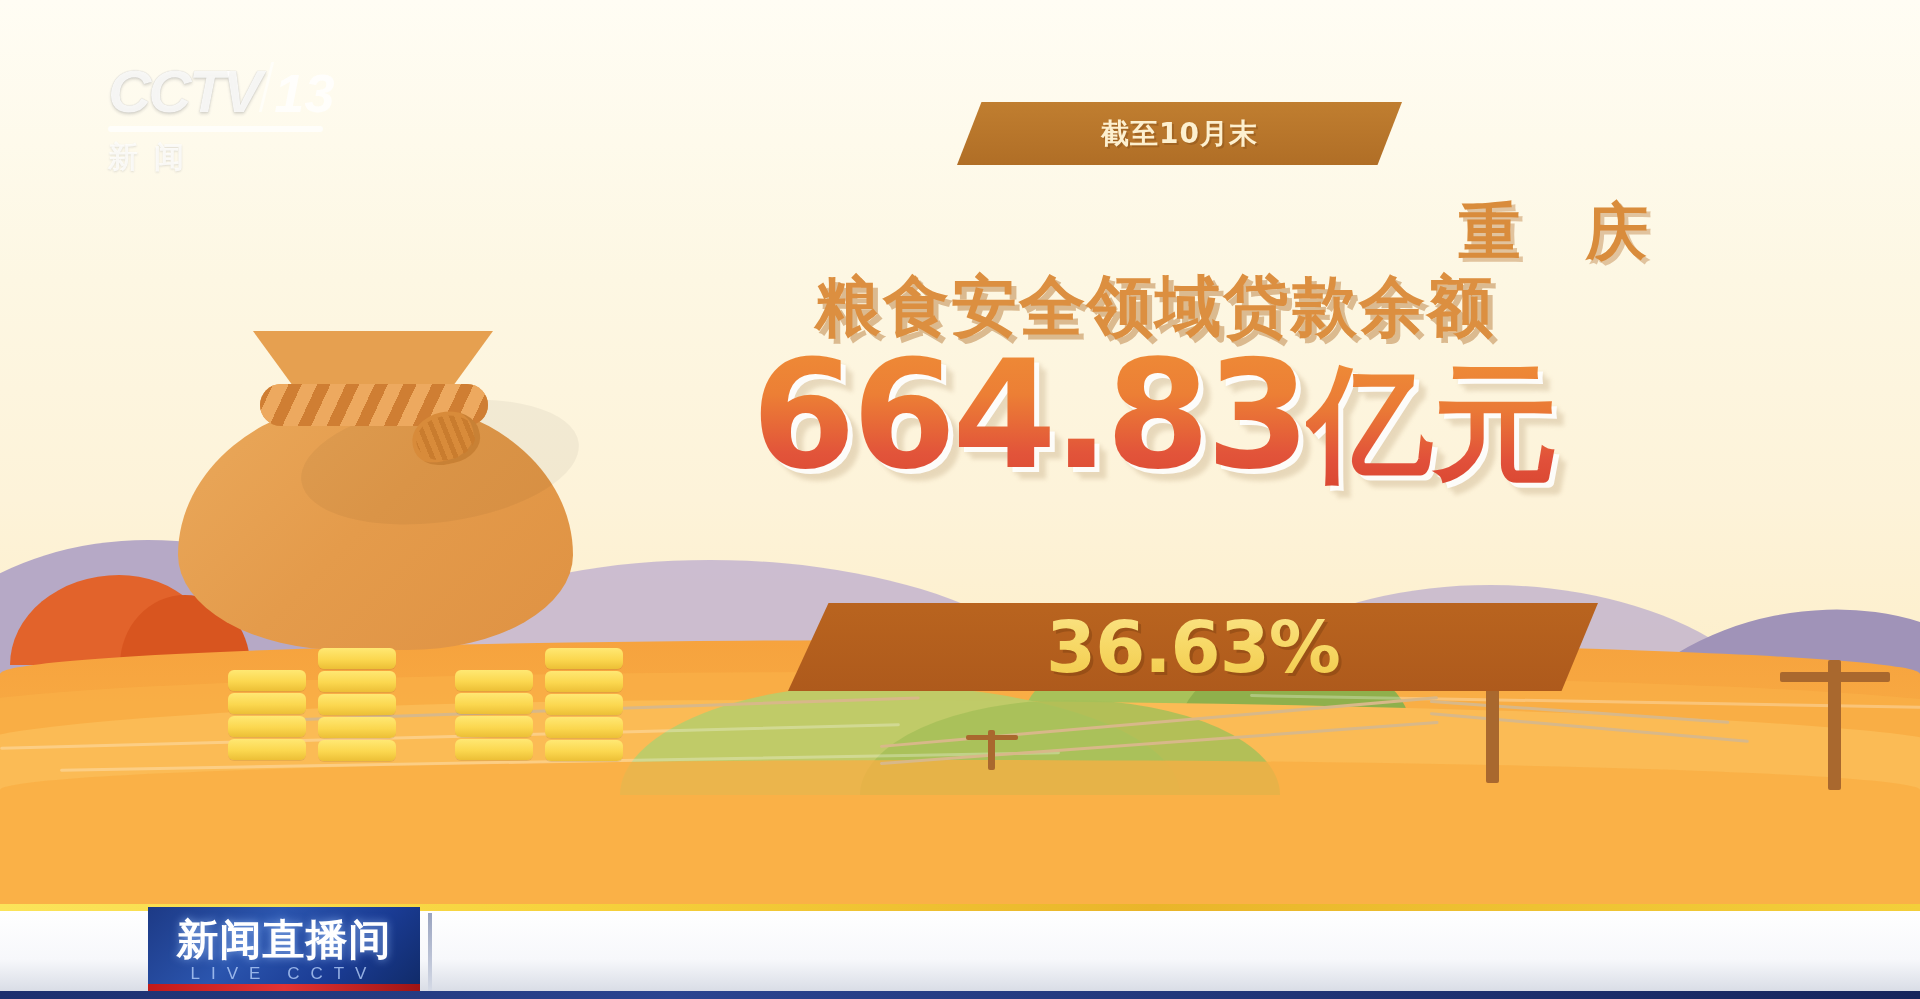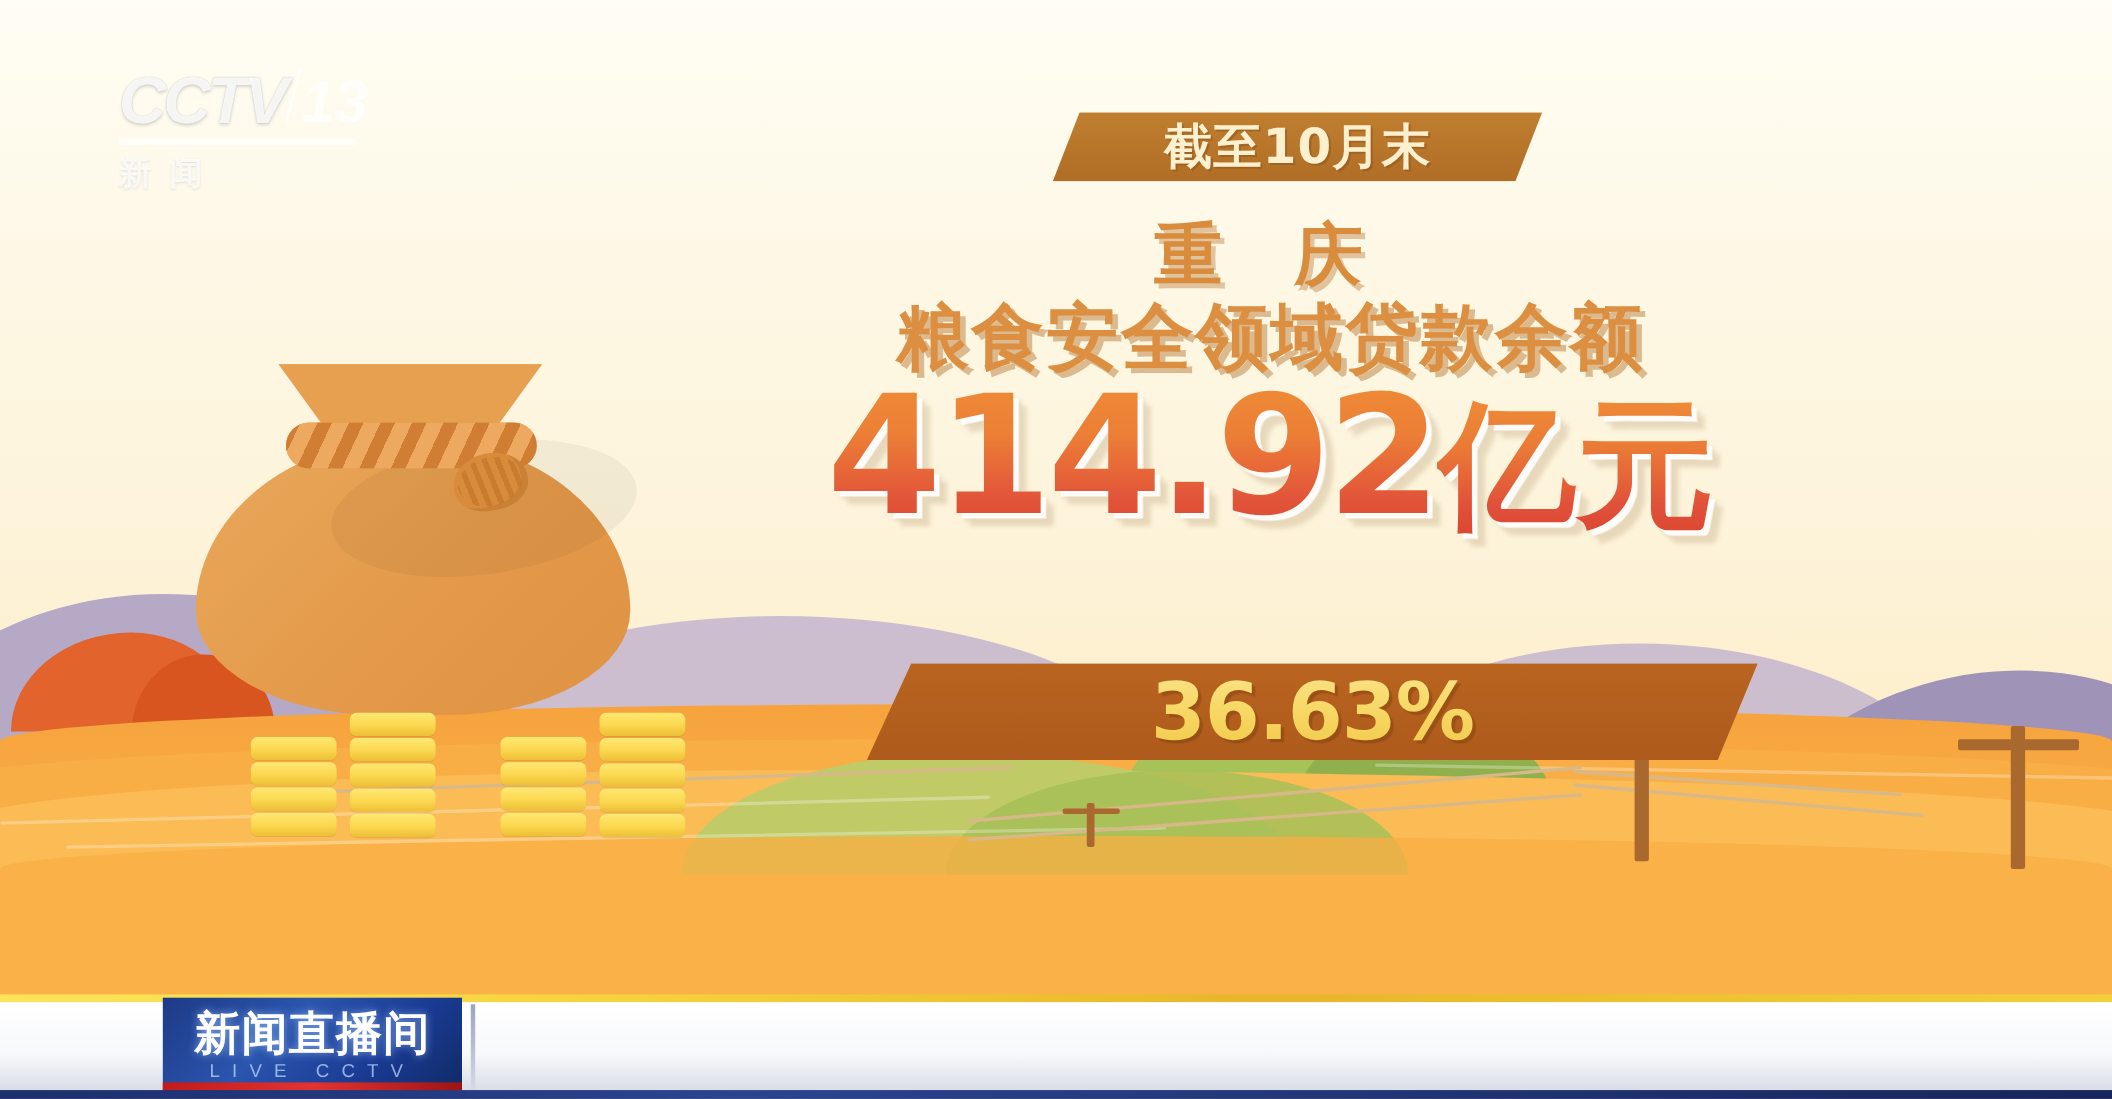--- a/index.html
+++ b/index.html
@@ -156,28 +156,28 @@
   }
 
   
   #top-banner{
     position:absolute;left:957px;top:102px;width:445px;height:63px;
     background:linear-gradient(180deg,#c07e30 0%,#b06e26 100%);
     clip-path:polygon(5.5% 0,100% 0,94.5% 100%,0 100%);
     display:flex;align-items:center;justify-content:center;
   }
   #top-banner .txt{
-    font-size:44px;font-weight:bold;color:#fdf0cf;letter-spacing:1px;
+    font-size:28px;font-weight:bold;color:#fdf0cf;letter-spacing:1px;
     text-shadow:2px 2px 0 rgba(120,70,20,.35);
     font-family:"DejaVu Sans","Liberation Sans",sans-serif;
   }
 
   
   #city-line{
-    position:absolute;left:640px;top:190px;width:1030px;text-align:center;
+    position:absolute;left:640px;top:190px;width:1030px;text-align:right;
     font-size:62px;font-weight:bold;color:#d98c3c;letter-spacing:22px;
     text-shadow:4px 4px 0 rgba(190,130,70,.45);
     font-family:"DejaVu Sans","Liberation Sans",sans-serif;
   }
   #subject-line{
     position:absolute;left:600px;top:262px;width:1110px;text-align:center;
     font-size:66px;font-weight:bold;color:#dc8f40;letter-spacing:2px;
     text-shadow:5px 5px 0 rgba(185,125,62,.5);
     font-family:"DejaVu Sans","Liberation Sans",sans-serif;
     white-space:nowrap;
@@ -360,21 +360,21 @@
   </div>
 
   <div id="top-banner">
     <span class="txt">截至10月末</span>
   </div>
 
   <div id="city-line">重 庆</div>
   <div id="subject-line">粮食安全领域贷款余额</div>
 
   <div id="big-number">
-    <span class="val">414.92</span><span class="unit">亿元</span>
+    <span class="val">664.83</span><span class="unit">亿元</span>
   </div>
 
   <div id="growth-banner">
       <span class="pct">36.63%</span>
   </div>
 
   <div id="lower-third">
     <div id="lt-topline"></div>
     <div id="lt-white"></div>
 

